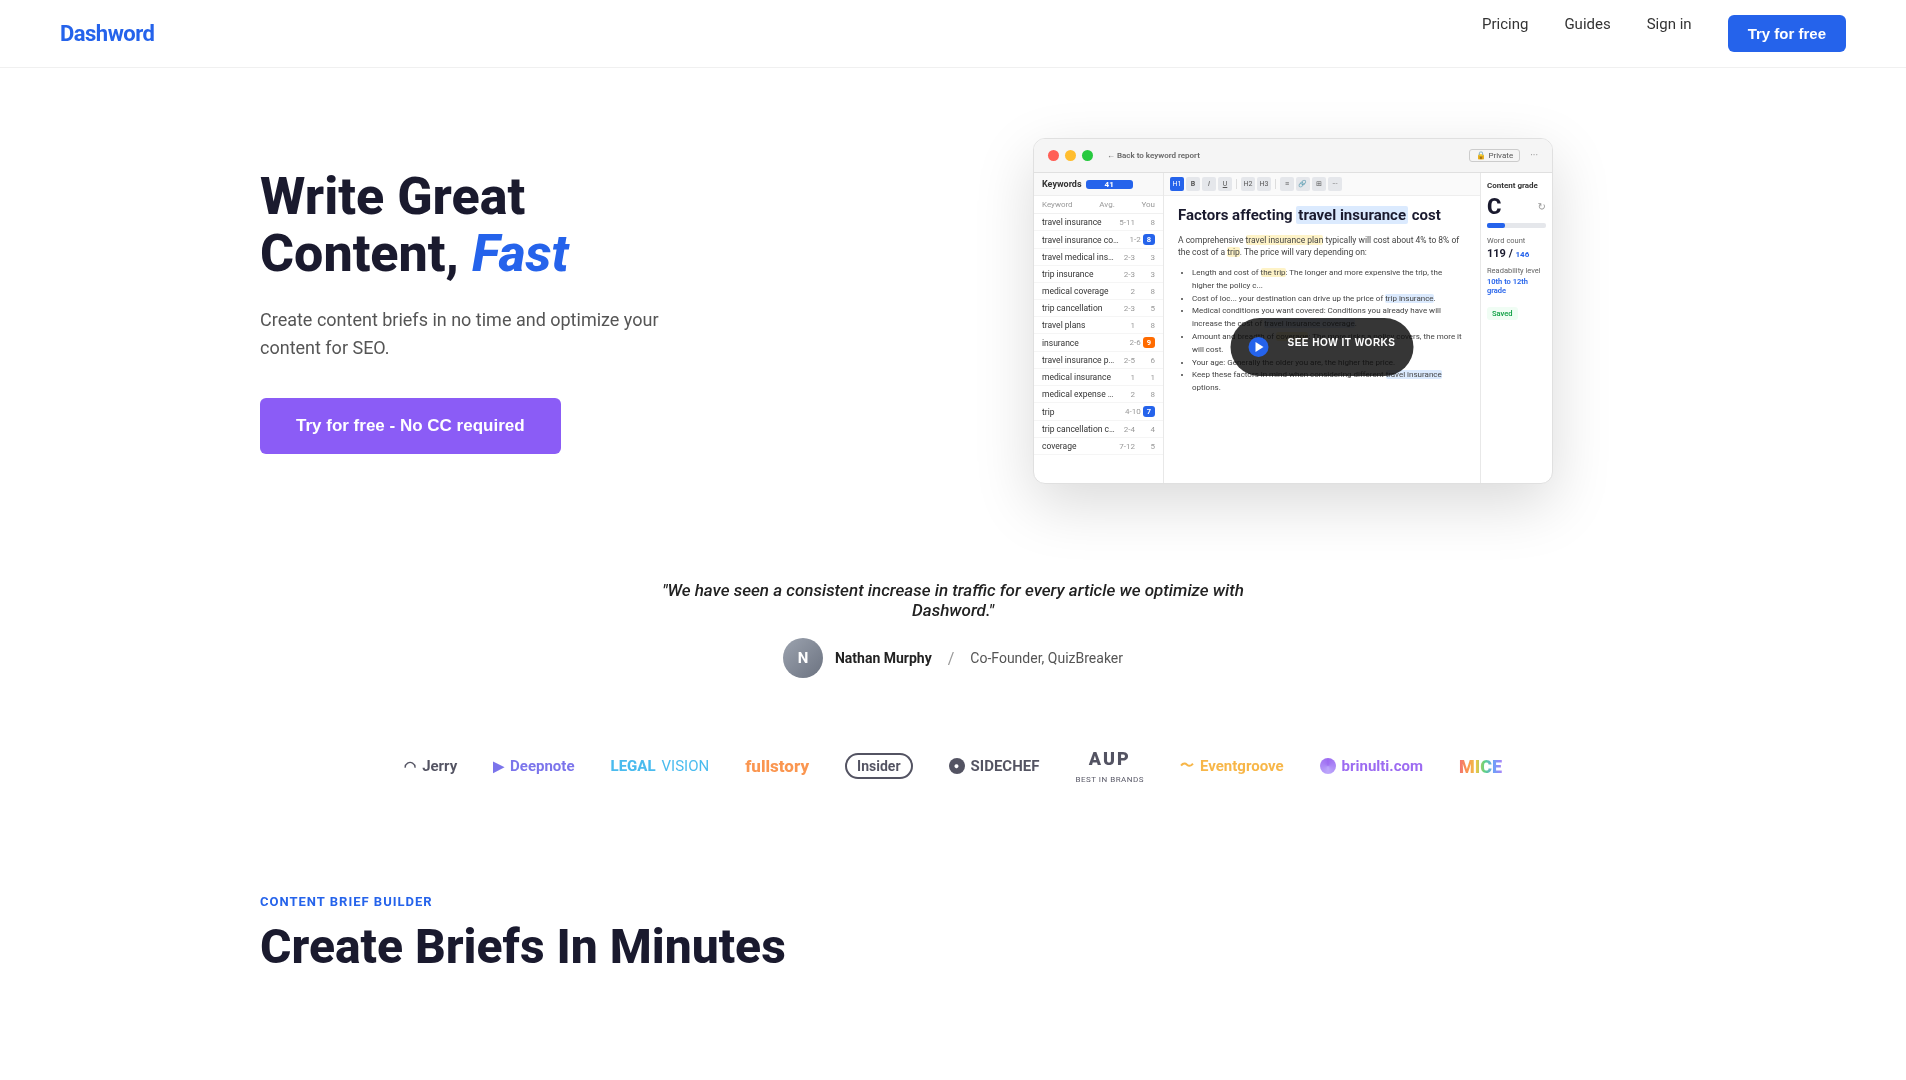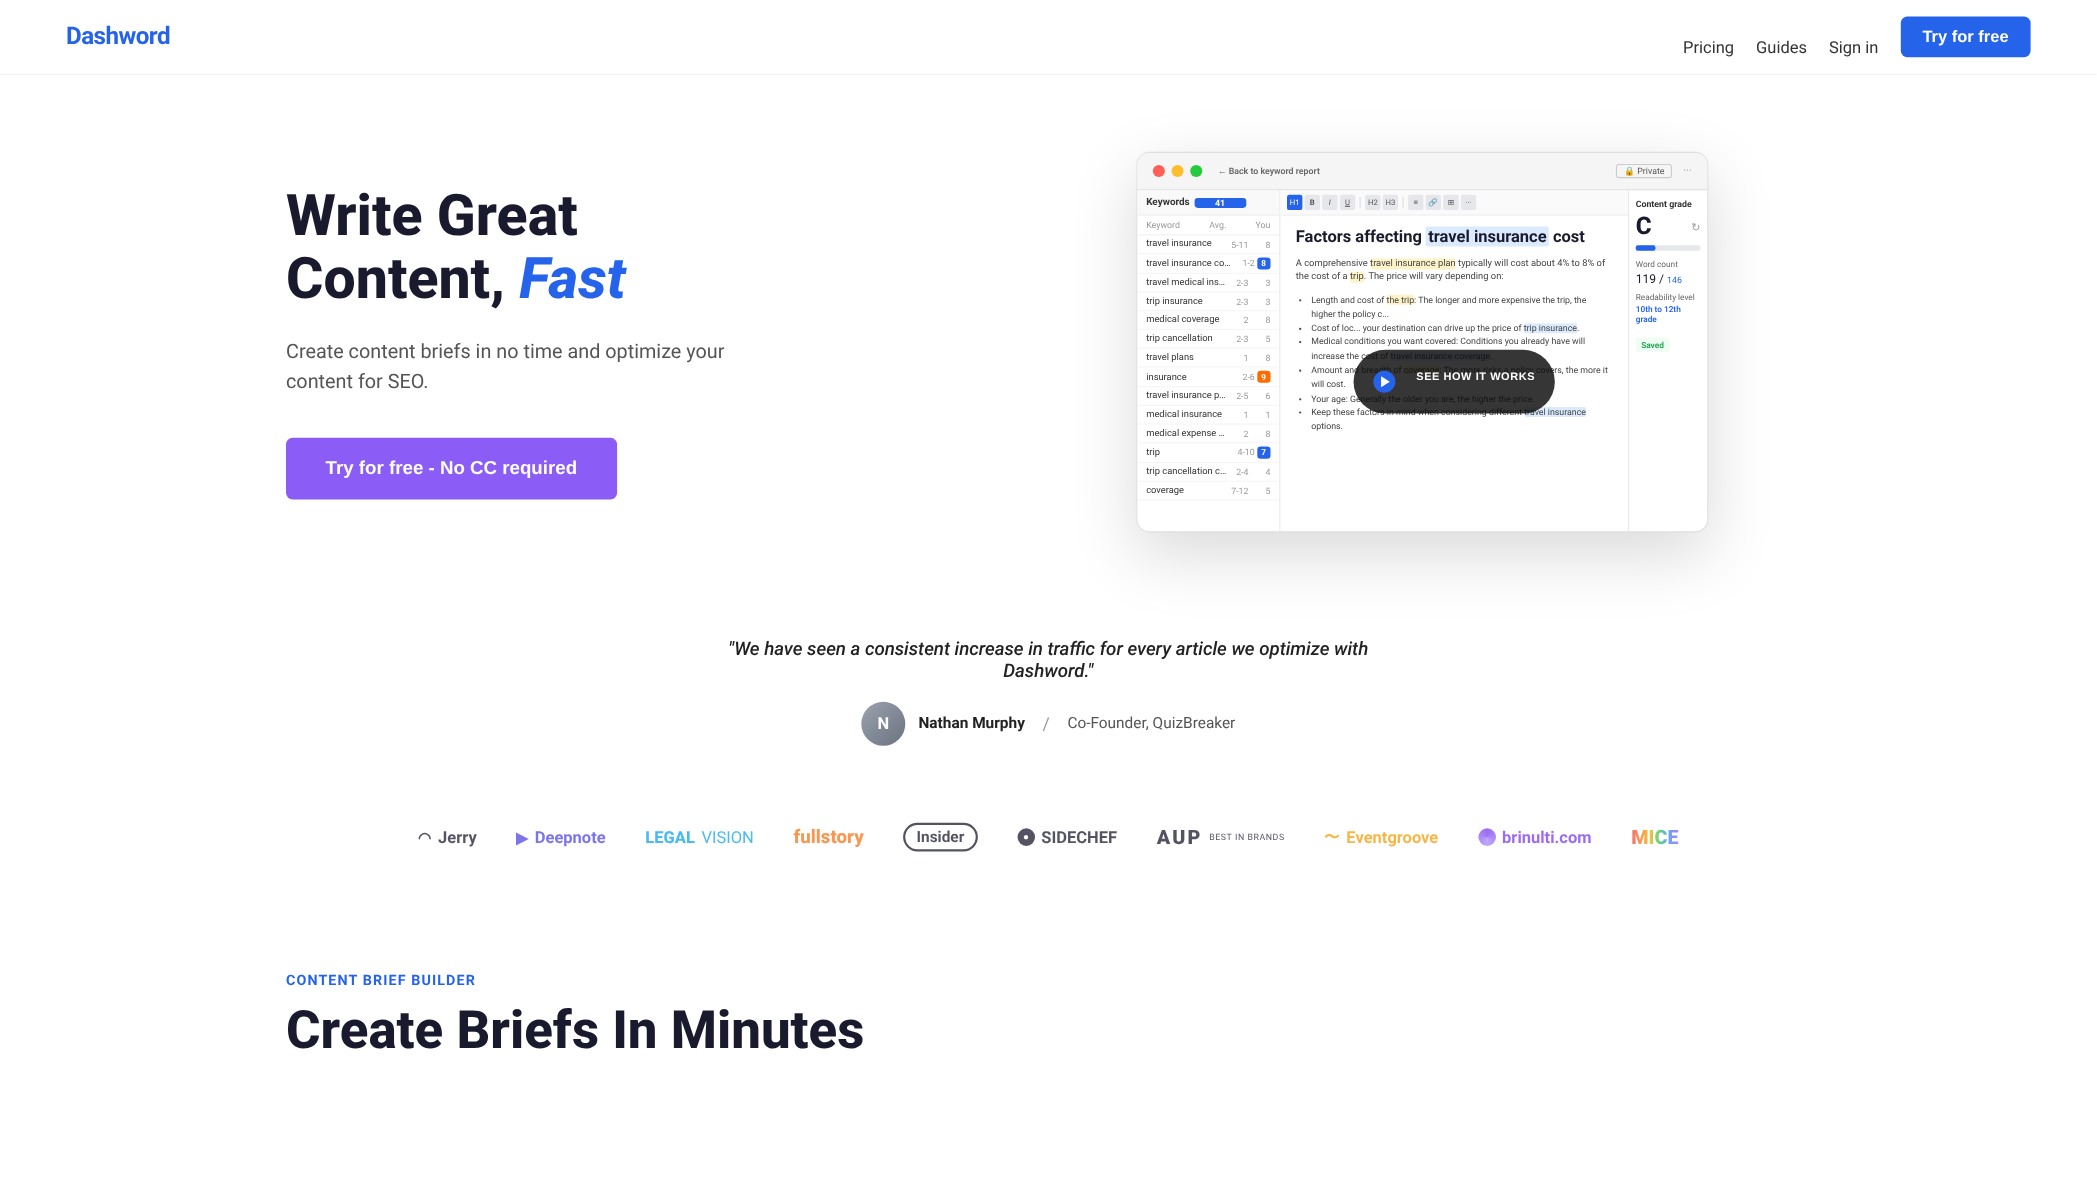--- a/index.html
+++ b/index.html
@@ -5,21 +5,21 @@
     * { margin: 0; padding: 0; box-sizing: border-box; }
     body { font-family: -apple-system, BlinkMacSystemFont, 'Segoe UI', Roboto, sans-serif; background: #fff; color: #1a1a2e; overflow-x: hidden; }
 
     
     nav {
       display: flex; align-items: center; justify-content: space-between;
       padding: 0 60px; height: 68px; border-bottom: 1px solid #f0f0f0;
       position: sticky; top: 0; background: #fff; z-index: 100;
     }
     .nav-logo { color: #2563eb; font-size: 22px; font-weight: 700; letter-spacing: -0.5px; }
-    .nav-links { display: flex; align-items: flex-end; gap: 20px; }
+    .nav-links { display: flex; align-items: flex-start; gap: 36px; }
     .nav-link { color: #333; font-size: 15px; text-decoration: none; cursor: pointer; }
     .nav-btn-try {
       background: #2563eb; color: #fff; border: none; border-radius: 6px;
       padding: 10px 20px; font-size: 15px; font-weight: 600; cursor: pointer;
     }
 
     
     .hero {
       display: flex; align-items: center; justify-content: space-between;
       padding: 70px 60px 60px 260px; max-width: 1906px;
@@ -91,21 +91,21 @@
     }
 
     
     .grade-panel { width: 72px; border-left: 1px solid #e8e8e8; padding: 8px 6px; font-size: 8px; }
     .grade-label { font-size: 8px; font-weight: 700; color: #333; margin-bottom: 4px; }
     .grade-score { font-size: 22px; font-weight: 800; color: #1a1a2e; display: flex; align-items: baseline; gap: 2px; }
     .grade-bar { background: #e5e7eb; border-radius: 2px; height: 5px; margin-bottom: 8px; }
     .grade-bar-fill { background: #2563eb; height: 100%; border-radius: 2px; }
     .grade-section { margin-bottom: 6px; }
     .grade-section-label { font-size: 7.5px; color: #666; margin-bottom: 2px; }
-    .grade-word-count { font-size: 11px; font-weight: 400; color: #1a1a2e; }
+    .grade-word-count { font-size: 11px; font-weight: 700; color: #1a1a2e; }
     .grade-word-denom { font-size: 8px; color: #2563eb; }
     .grade-readability { font-size: 7.5px; color: #2563eb; font-weight: 600; }
     .saved-badge { background: #f0fdf4; color: #16a34a; border-radius: 3px; padding: 2px 5px; font-size: 7.5px; font-weight: 600; margin-top: 6px; display: inline-block; }
 
     
     .testimonial {
       text-align: center; padding: 36px 20px 40px;
       background: #fff;
     }
     .testimonial-quote { font-size: 17px; color: #222; font-style: italic; font-weight: 500; margin-bottom: 18px; max-width: 620px; margin-left: auto; margin-right: auto; }
@@ -357,21 +357,21 @@
     </div>
     <div class="logo-item deepnote">
       <span style="font-size:14px;">▶</span> Deepnote
     </div>
     <div class="logo-item legalvision">LEGAL<span style="font-weight:400;">VISION</span></div>
     <div class="logo-item fullstory">fullstory</div>
     <div class="logo-item insider">Insider</div>
     <div class="logo-item sidechef">
       <span style="background:#1a1a2e; width:16px; height:16px; border-radius:50%; display:inline-flex; align-items:center; justify-content:center; color:#fff; font-size:9px;">●</span> SIDECHEF
     </div>
-    <div class="logo-item aup" style="flex-direction:row; align-items:center; font-size:13px;">
+    <div class="logo-item aup" style="flex-direction:column; align-items:center; font-size:13px;">
       <span style="font-size:18px; font-weight:900; letter-spacing:2px;">AUP</span>
       <span style="font-size:8px; font-weight:400; letter-spacing:0.5px;">BEST IN BRANDS</span>
     </div>
     <div class="logo-item eventgroove">
       <span style="font-size:14px;">〜</span> Eventgroove
     </div>
     <div class="logo-item brinulti">
       <span style="width:16px; height:16px; border-radius:50%; background: conic-gradient(#7c3aed 0deg, #a78bfa 180deg, #7c3aed 360deg); display:inline-block;"></span> brinulti.com
     </div>
     <div class="logo-item mice">MICE</div>

